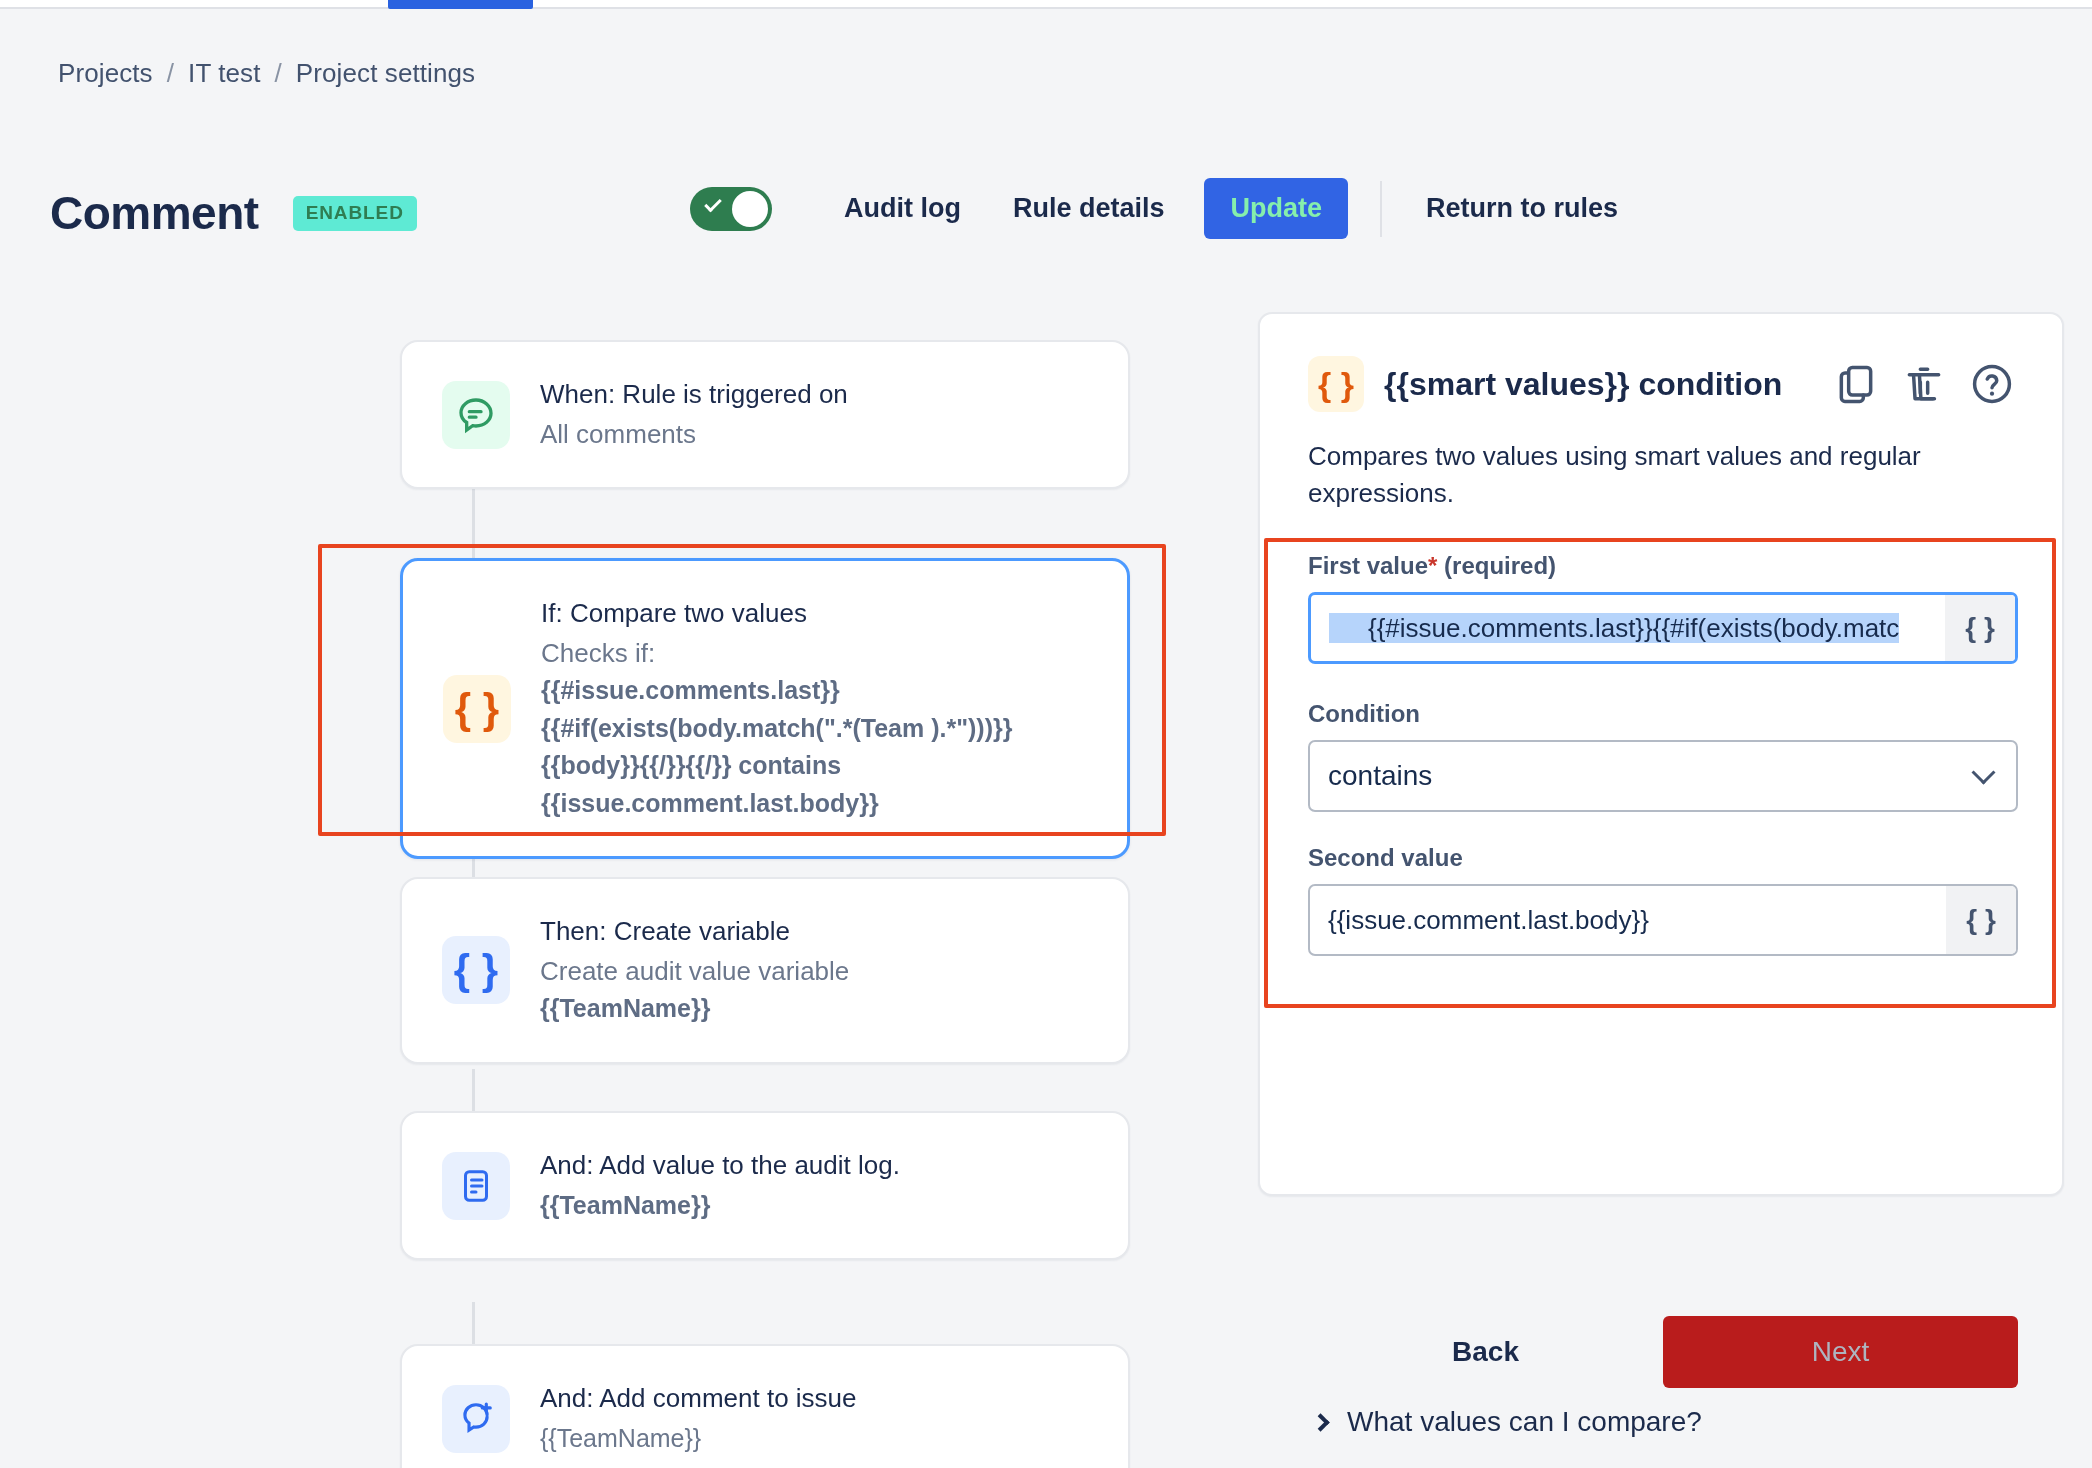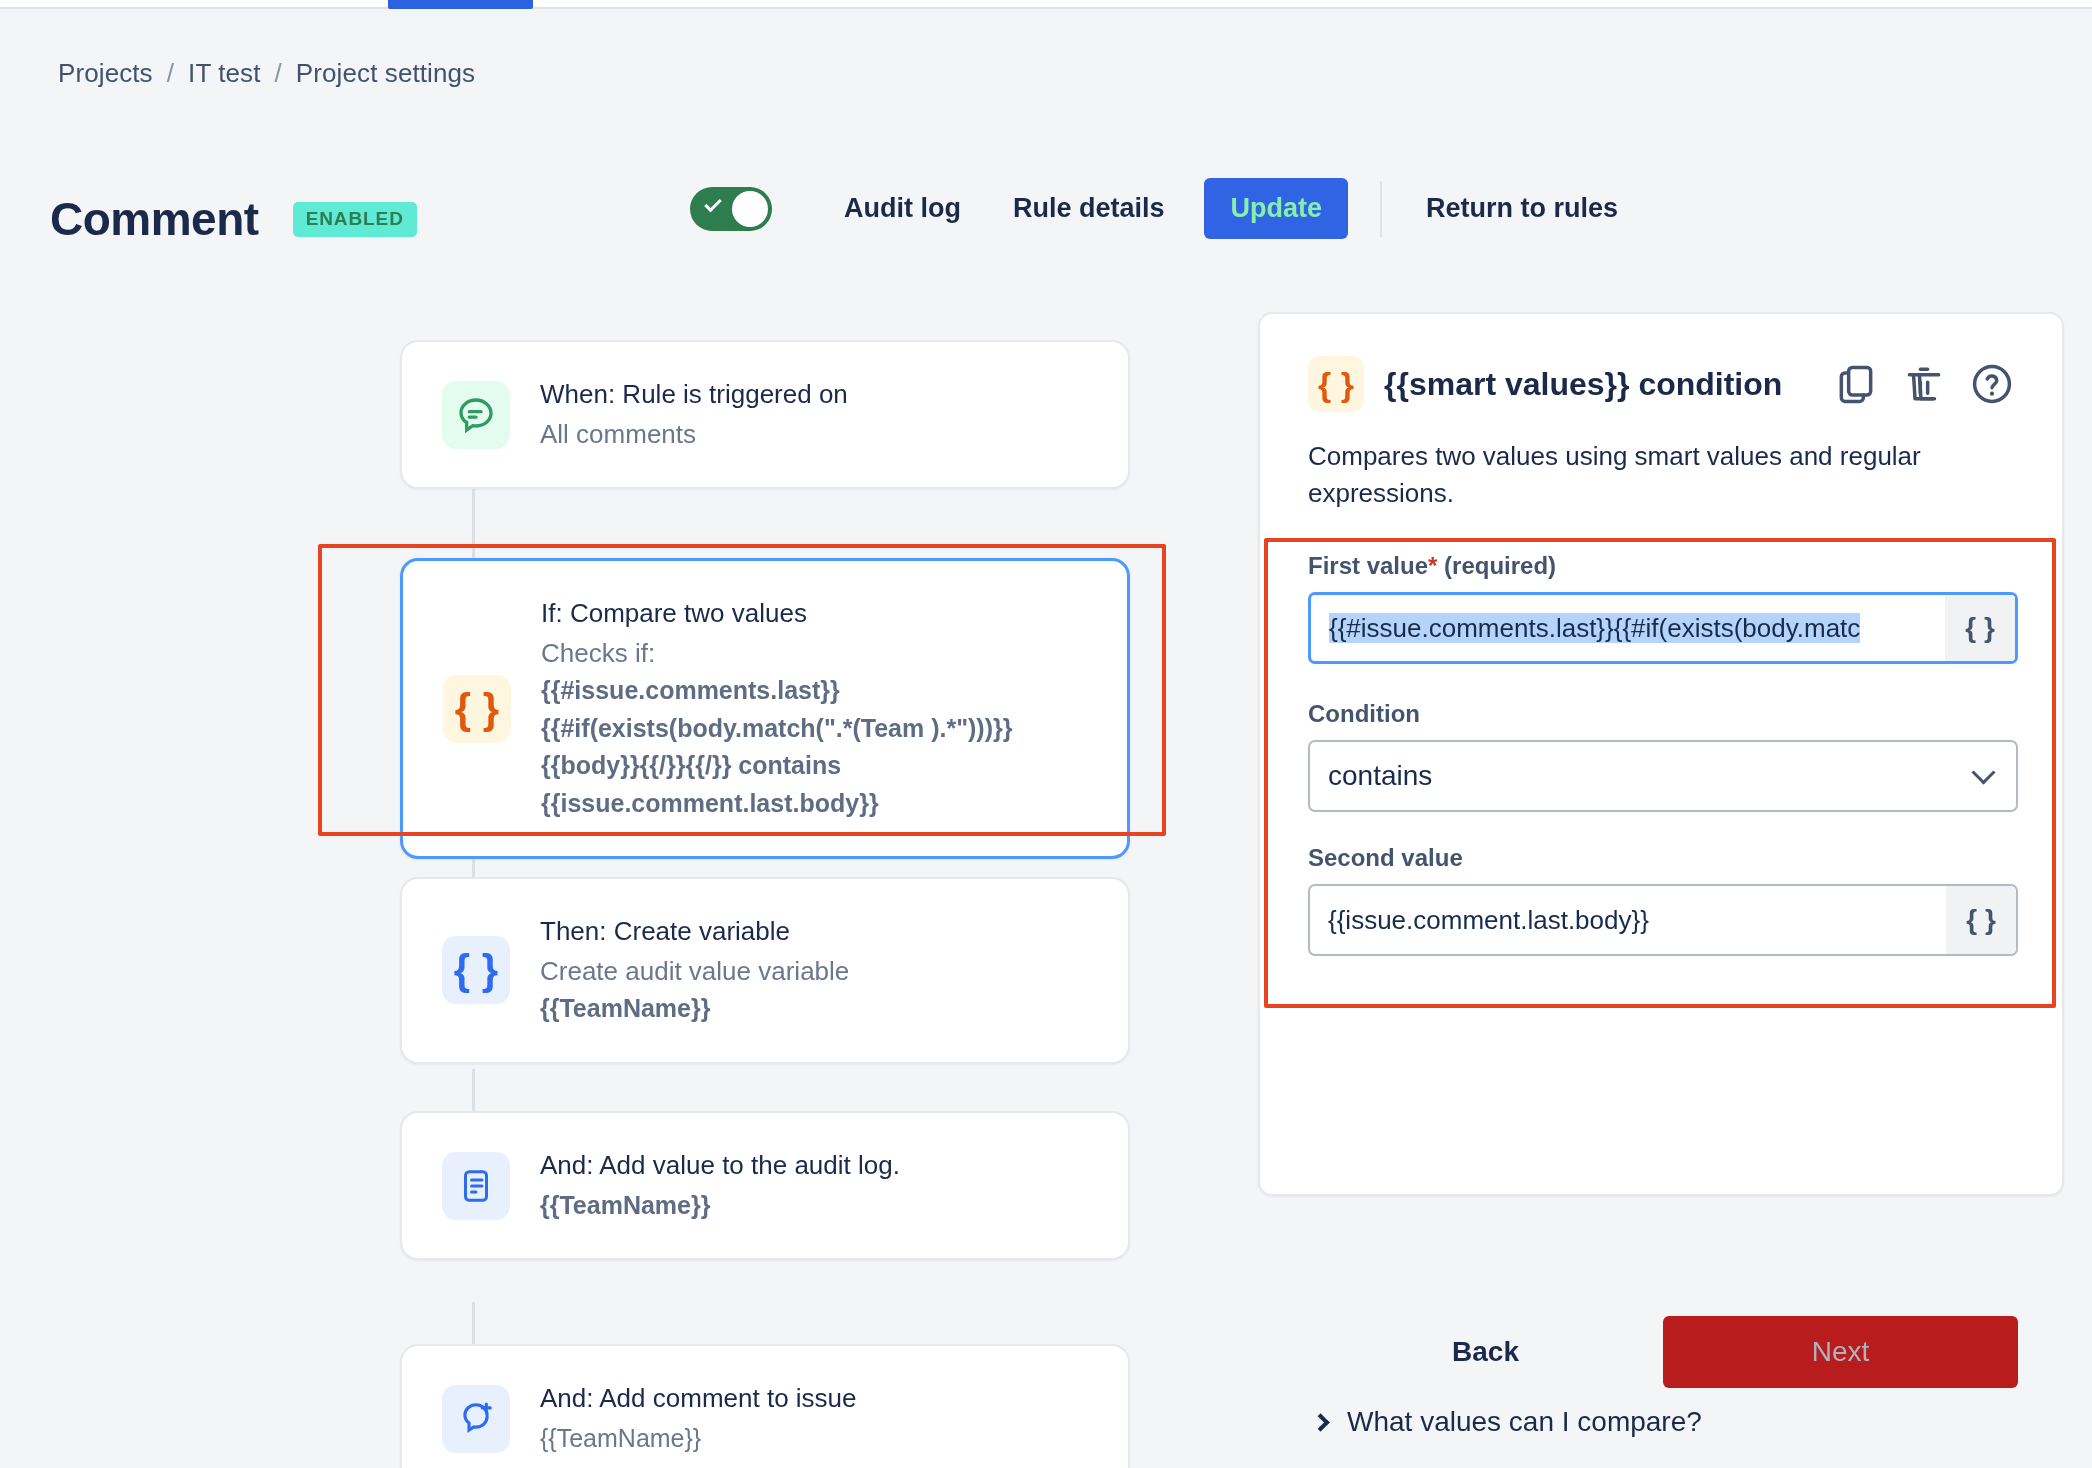--- a/index.html
+++ b/index.html
@@ -25,21 +25,21 @@
   .breadcrumb {
     position: absolute; left: 58px; top: 58px;
     display: flex; align-items: center; gap: 14px;
     font-size: 26px; color: #42526e; letter-spacing: .1px;
   }
   .breadcrumb .crumb { color: #42526e; }
   .breadcrumb .sep { color: #8993a4; }
 
   
   .title-row {
-    position: absolute; left: 50px; top: 196px; right: 40px;
+    position: absolute; left: 50px; top: 190px; right: 40px;
     display: flex; align-items: center;
   }
   .page-title {
     font-size: 46px; font-weight: 700; color: #1b2a4b;
     letter-spacing: -.5px; line-height: 1;
   }
   .badge-enabled {
     margin-left: 34px; background: #5eead4; color: #2f7d52;
     font-size: 19px; font-weight: 700; letter-spacing: .9px;
     padding: 6px 13px 7px; border-radius: 5px;
@@ -162,21 +162,21 @@
   .input-wrap {
     position: relative; width: 710px; height: 72px;
     border: 2px solid #b3bac5; border-radius: 7px; background: #fff;
     display: flex; align-items: center; overflow: hidden;
   }
   .input-wrap.focused { border: 3px solid #4c9aff; }
   .input-text {
     flex: 1; padding: 0 18px; font-size: 26px; color: #172b4d;
     white-space: nowrap; overflow: hidden;
   }
-  .input-text .sel { background: #b6d4fb; }
+  .input-text .sel { background: #b6d4fb; padding-left: 39px; }
   .sv-btn {
     flex: none; width: 70px; height: 100%; background: #f1f2f4;
     display: flex; align-items: center; justify-content: center;
     font-size: 28px; font-weight: 700; color: #44546f; cursor: pointer;
   }
   .select-wrap {
     position: relative; width: 710px; height: 72px;
     border: 2px solid #b3bac5; border-radius: 7px; background: #fff;
     display: flex; align-items: center; cursor: pointer;
   }

